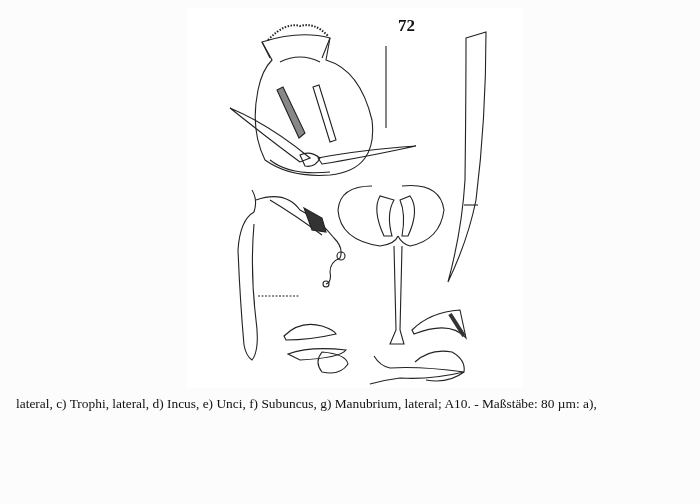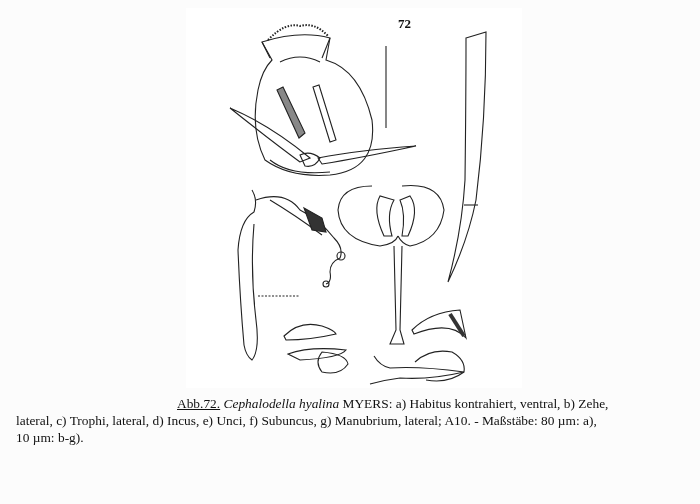--- a/index.html
+++ b/index.html
@@ -5,21 +5,21 @@
   html, body { margin:0; padding:0; }
   body {
     width:700px; height:504px; background:#fcfcfc; position:relative; overflow:hidden;
     font-family:"Liberation Serif", "DejaVu Serif", serif; color:#111;
   }
   .figure-panel {
     position:absolute; left:186px; top:8px; width:336px; height:380px; background:#ffffff;
   }
   .fig-svg { position:absolute; left:0; top:0; }
   .fig-number {
-    position:absolute; left:398px; top:16px; font-weight:bold; font-size:13px;
+    position:absolute; left:398px; top:16px; font-weight:bold; font-size:17px;
     font-family:"Liberation Serif", serif;
   }
   .caption {
     position:absolute; left:16px; top:395px; width:680px; font-size:13.4px; line-height:17px;
   }
   .caption .line { white-space:nowrap; display:block; }
   .caption .line1 { padding-left:161px; }
   .abb { text-decoration:underline; }
   .species { font-style:italic; }
 </style>
@@ -80,16 +80,14 @@
 
   <g>
     <path d="M374 356 Q380 366 390 368 Q420 366 464 372 Q430 380 400 378 Q384 380 370 384"></path>
     <path d="M415 362 Q430 348 452 352 Q466 360 464 372 Q448 384 426 380"></path>
   </g>
 </svg>
 
 <div class="fig-number">72</div>
 
 <div class="caption">
-  <span class="line line1"><span class="abb">Abb.72.</span> <span class="species">Cephalodella hyalina</span><span> MYERS: a) Habitus kontrahiert, ventral, b) Zehe,</span></span>
   <span class="line">lateral, c) Trophi, lateral, d) Incus, e) Unci, f) Subuncus, g) Manubrium, lateral; A10. - Maßstäbe: 80 µm: a),</span>
-  <span class="line">10 µm: b-g).</span>
 </div>
 
 </body></html>

